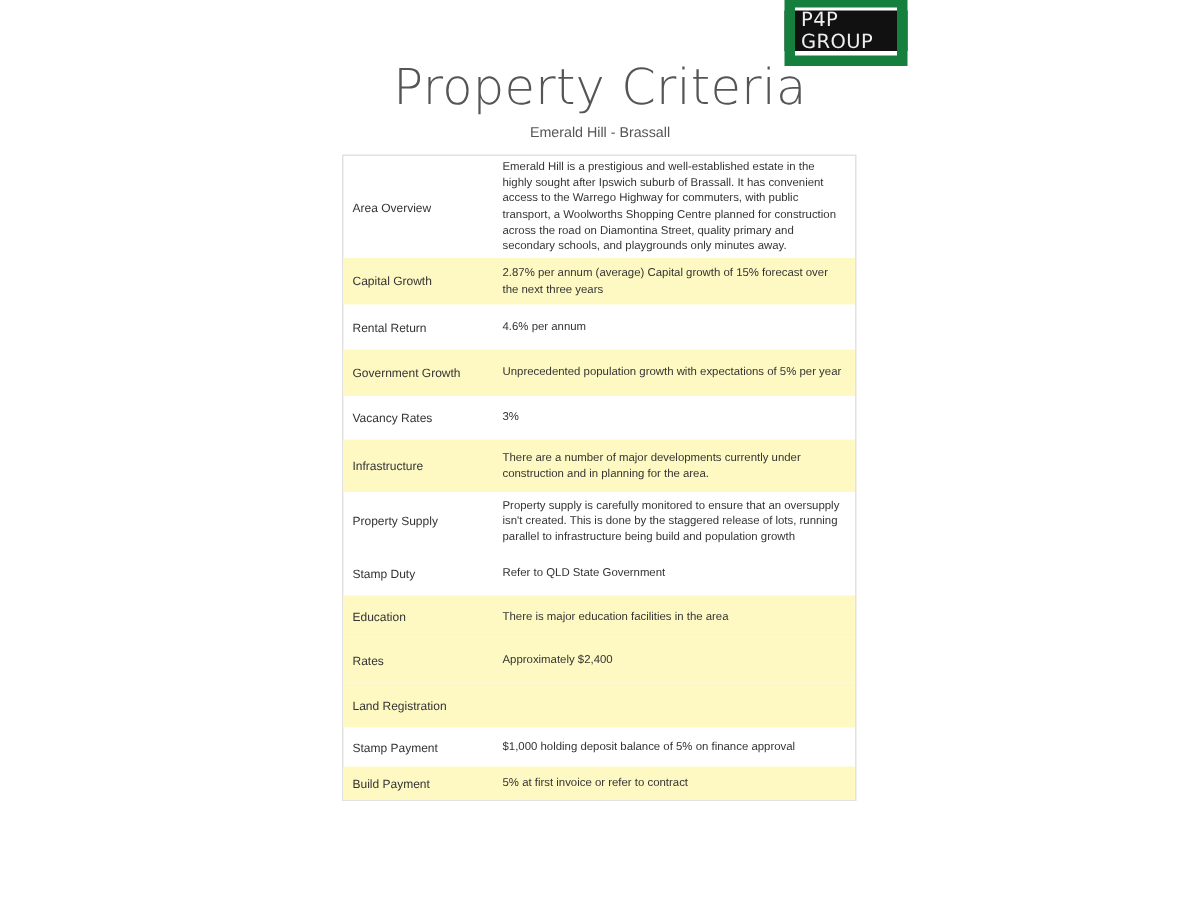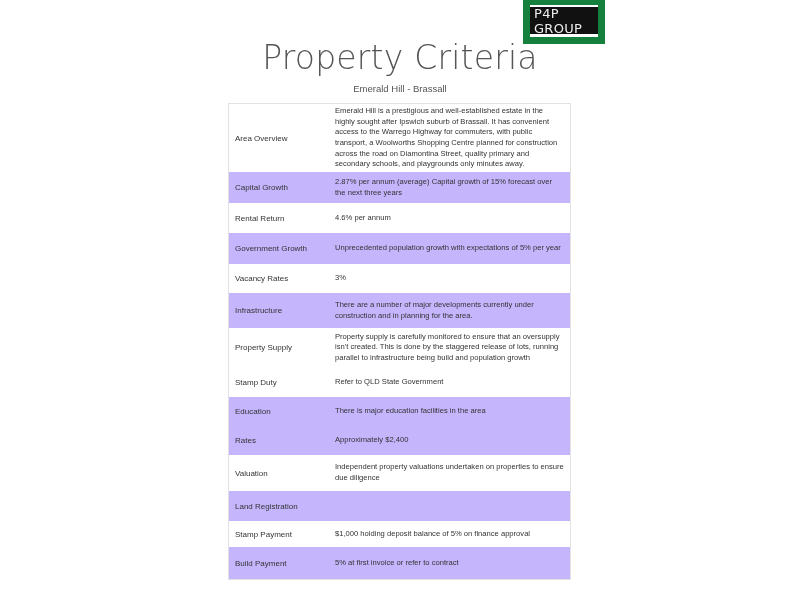--- a/index.html
+++ b/index.html
@@ -23,21 +23,21 @@
     }
     .subtitle {
       position: absolute; left: 0; width: 800px; top: 83px; text-align: center;
       font-size: 9.5px; color: #555;
     }
     .table {
       position: absolute; left: 228px; top: 103px; width: 343px;
       border: 1px solid #e2e2e2; box-sizing: border-box;
     }
     .row { display: flex; align-items: center; box-sizing: border-box; }
-    .row.shaded { background: #c4b5fd; }
+    .row.shaded { background: #fef9c3; }
     .label {
       width: 106px; padding-left: 6px; box-sizing: border-box;
       font-size: 8px; color: #333; flex: none;
     }
     .value {
       flex: 1; padding-right: 6px; font-size: 7.6px; line-height: 10.6px; color: #333;
     }
   </style>
 </head>
 <body>
@@ -83,28 +83,24 @@
     <div class="value">Refer to QLD State Government</div>
   </div>
   <div class="row shaded" style="height:28px">
     <div class="label">Education</div>
     <div class="value">There is  major education facilities in the area</div>
   </div>
   <div class="row shaded" style="height:30px">
     <div class="label">Rates</div>
     <div class="value">Approximately $2,400</div>
   </div>
-  <div class="row" style="height:36px">
-    <div class="label">Valuation</div>
-    <div class="value">Independent property valuations undertaken on properties to ensure due diligence</div>
-  </div>
   <div class="row shaded" style="height:30px">
     <div class="label">Land Registration</div>
   </div>
   <div class="row" style="height:26px">
     <div class="label">Stamp Payment</div>
     <div class="value">$1,000 holding deposit balance of 5% on finance approval</div>
   </div>
-  <div class="row shaded" style="height:32px">
+  <div class="row shaded" style="height:22px">
     <div class="label">Build Payment</div>
     <div class="value">5% at first invoice or refer to contract</div>
   </div>
 </div>
 
 </body></html>

